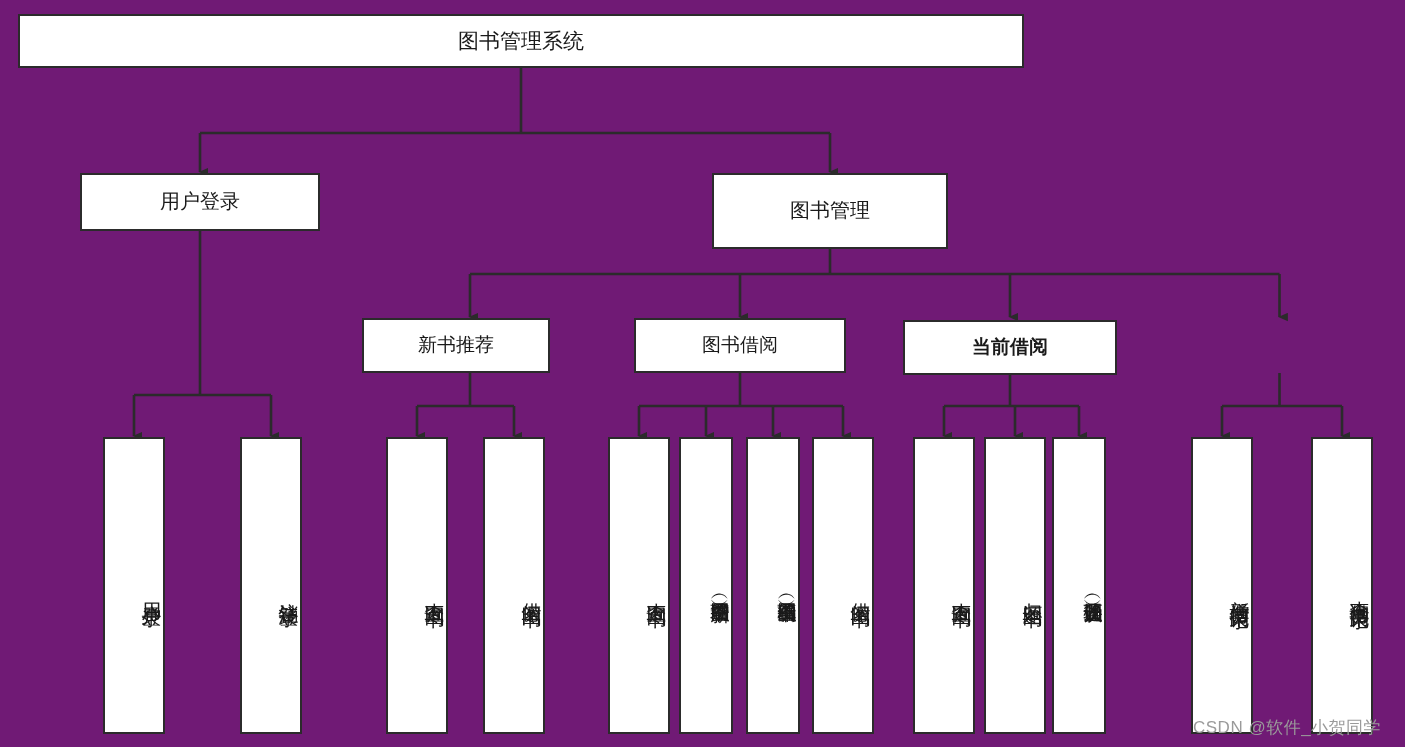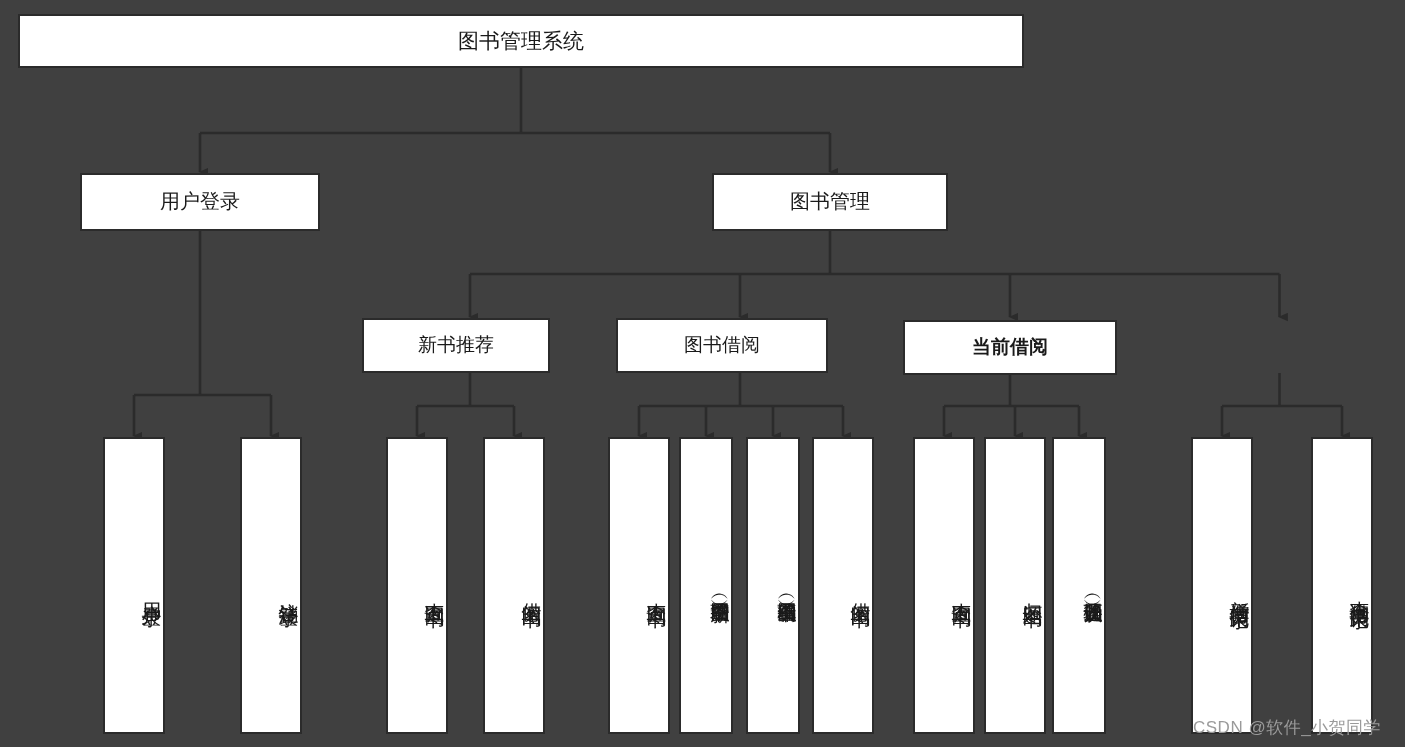--- a/index.html
+++ b/index.html
@@ -8,21 +8,21 @@
     padding: 0;
     background: #ffffff;
   }
   body {
     font-family: "Liberation Sans", "DejaVu Sans", sans-serif;
   }
   #diagram-root {
     position: relative;
     width: 1405px;
     height: 747px;
-    background: #404040;
+    background: #701a75;
     overflow: hidden;
   }
   #diagram-svg {
     position: absolute;
     left: 0;
     top: 0;
     width: 1405px;
     height: 747px;
   }
   .node {
@@ -120,28 +120,28 @@
       </g>
   </svg>
 
   <div class="node root" style="left: 18px; top: 14px; width: 1006px; height: 54px;">
     <span class="node-label">图书管理系统</span>
   </div>
 
   <div class="node level2" style="left: 80px; top: 173px; width: 240px; height: 58px;">
     <span class="node-label">用户登录</span>
   </div>
-  <div class="node level2" style="left: 712px; top: 173px; width: 236px; height: 58px;">
+  <div class="node level2" style="left: 712px; top: 173px; width: 236px; height: 76px;">
     <span class="node-label">图书管理</span>
   </div>
 
   <div class="node level3" style="left: 362px; top: 318px; width: 188px; height: 55px;">
     <span class="node-label">新书推荐</span>
   </div>
-  <div class="node level3" style="left: 616px; top: 318px; width: 212px; height: 55px;">
+  <div class="node level3" style="left: 634px; top: 318px; width: 212px; height: 55px;">
     <span class="node-label">图书借阅</span>
   </div>
   <div class="node level3" style="left: 903px; top: 320px; width: 214px; height: 55px; font-weight: bold;">
     <span class="node-label">当前借阅</span>
   </div>
 
   <div class="node leaf" style="left: 103px; top: 437px; width: 62px; height: 297px;">
     <span class="node-label">用户登录</span>
   </div>
   <div class="node leaf" style="left: 240px; top: 437px; width: 62px; height: 297px;">

